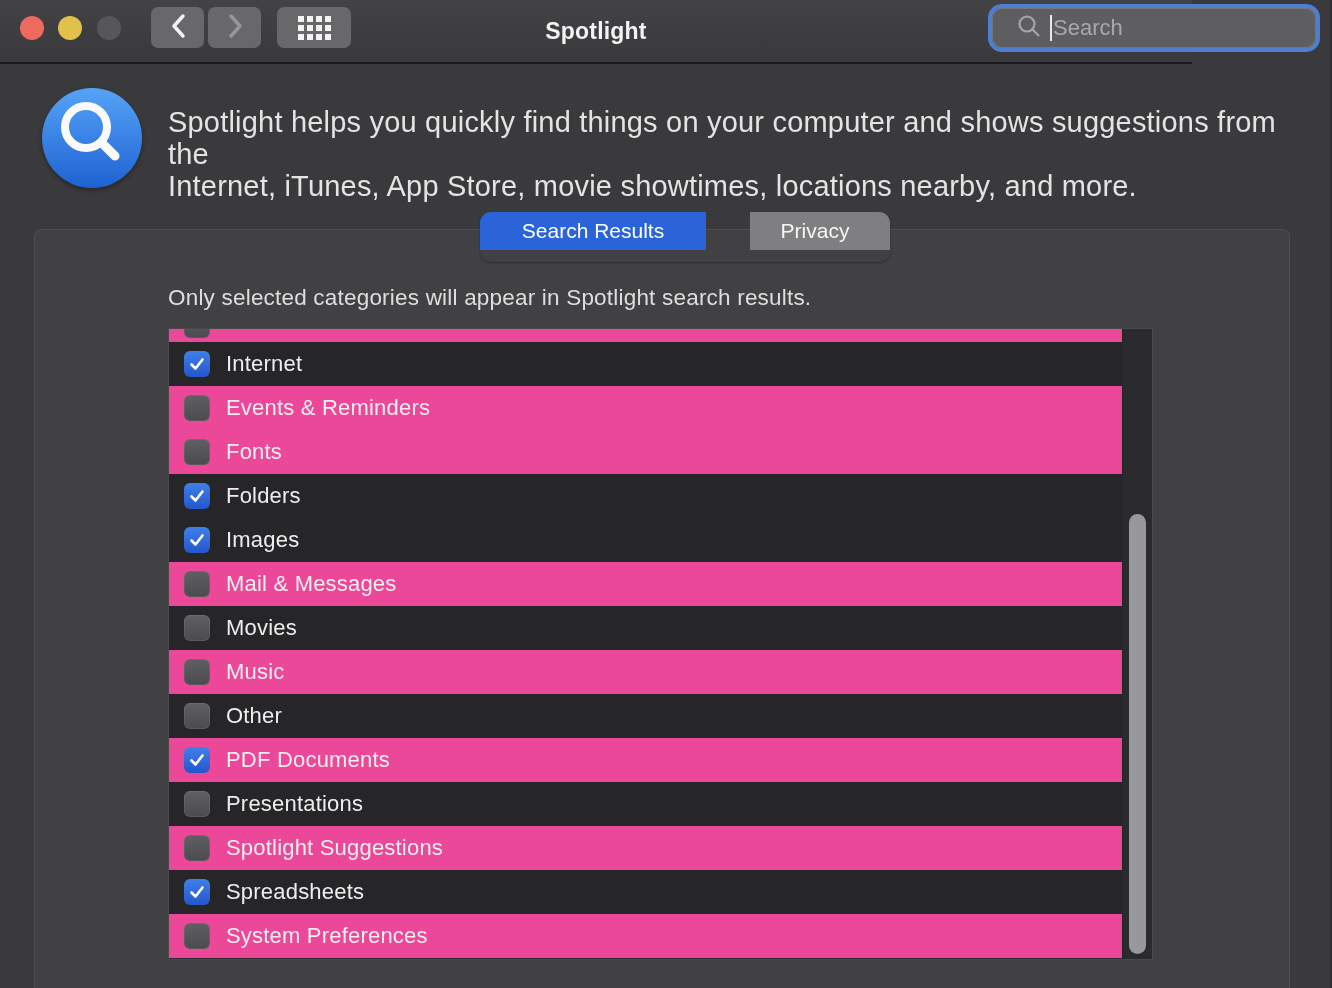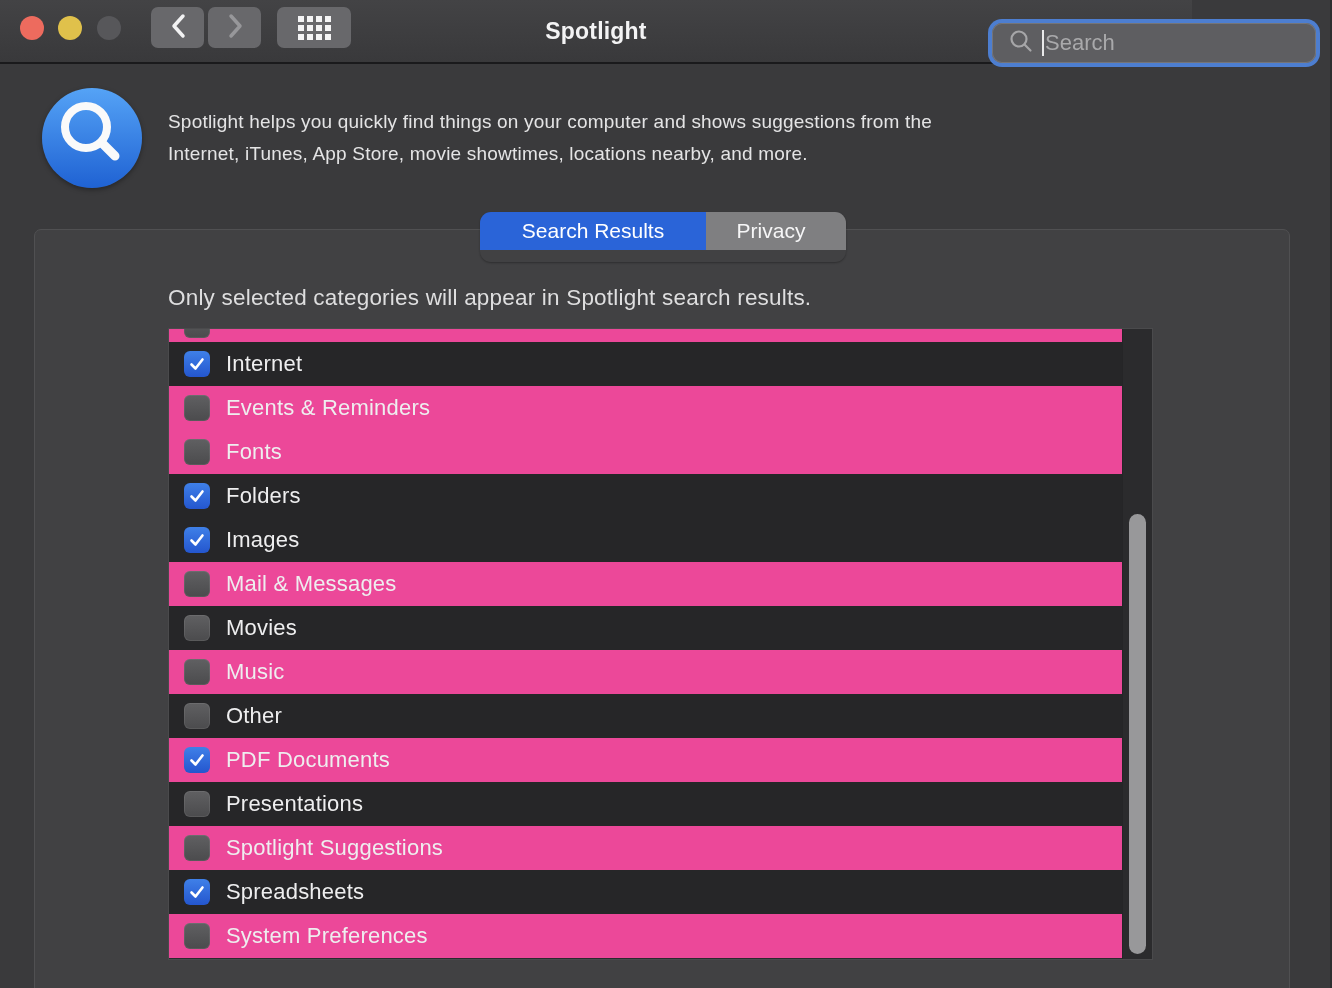--- a/index.html
+++ b/index.html
@@ -33,48 +33,49 @@
   .win-title {
     position:absolute; top:0; left:0; width:100%; height:62px;
     display:flex; align-items:center; justify-content:center;
     color:#f3f3f4; font-size:23px; font-weight:700; letter-spacing:.2px;
   }
 
   .searchfield {
     position:absolute; top:8px; left:992px; width:324px; height:40px;
     background:#5e5e61; border-radius:10px;
     box-shadow:0 0 0 4px #4d7ed0, inset 0 0 0 1px #757578;
-    display:flex; align-items:center; padding-left:16px;margin-top:15px;
+    display:flex; align-items:center; padding-left:24px;
   }
   .searchfield .caret { width:2px; height:26px; background:#e9e9ea; margin-left:8px; }
   .searchfield .ph { color:#a9a9ab; font-size:22px; margin-left:1px; }
 
   
   .spot-icon {
     position:absolute; left:42px; top:88px; width:100px; height:100px; border-radius:50%;
     background:linear-gradient(#55a3f6,#1f62d3);
     box-shadow:0 2px 5px rgba(0,0,0,.35);
     display:flex; align-items:center; justify-content:center;
   }
   .description {
     position:absolute; left:168px; top:106px; width:1110px;
-    color:#e4e4e5; font-size:19px; line-height:32px; letter-spacing:.2px;
+    color:#e4e4e5; font-size:29px; line-height:32px; letter-spacing:.2px;
   }
 
   
   .groupbox {
     position:absolute; left:34px; top:229px; width:1256px; height:775px;
     background:#414143; border:1px solid #505052; border-radius:7px;
   }
 
   
   .segmented {
     position:absolute; left:480px; top:212px; height:50px;
     display:flex; border-radius:11px; overflow:hidden;
     box-shadow:0 1px 2px rgba(0,0,0,.3);
+    gap:44px;
   }
   .segment {
     border:none; height:38px; font-size:21px; padding:0 26px;
     display:flex; align-items:center; justify-content:center;
   }
   .segment.selected { background:#2a64d8; color:#ffffff; width:226px; }
   .segment.plain    { background:#7f7f81; color:#f6f6f7; width:140px;padding-left:16px; }
 
   .instruction {
     position:absolute; left:168px; top:285px;

